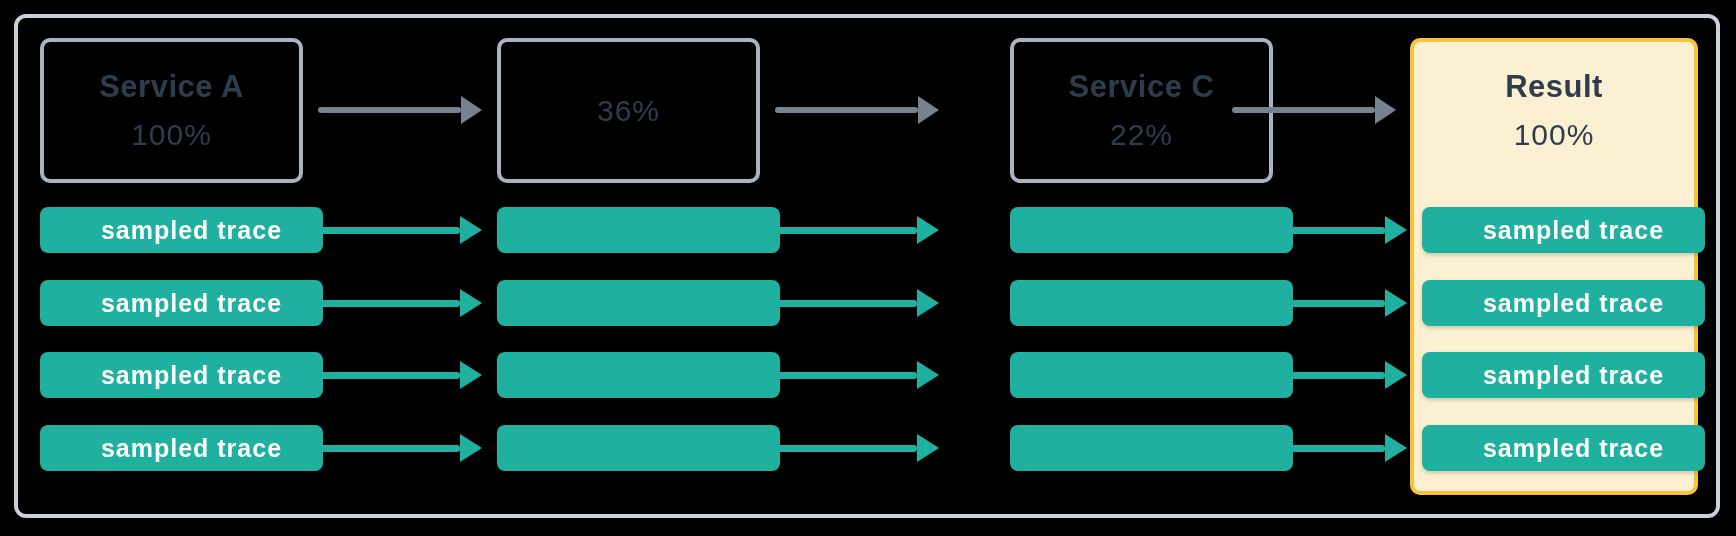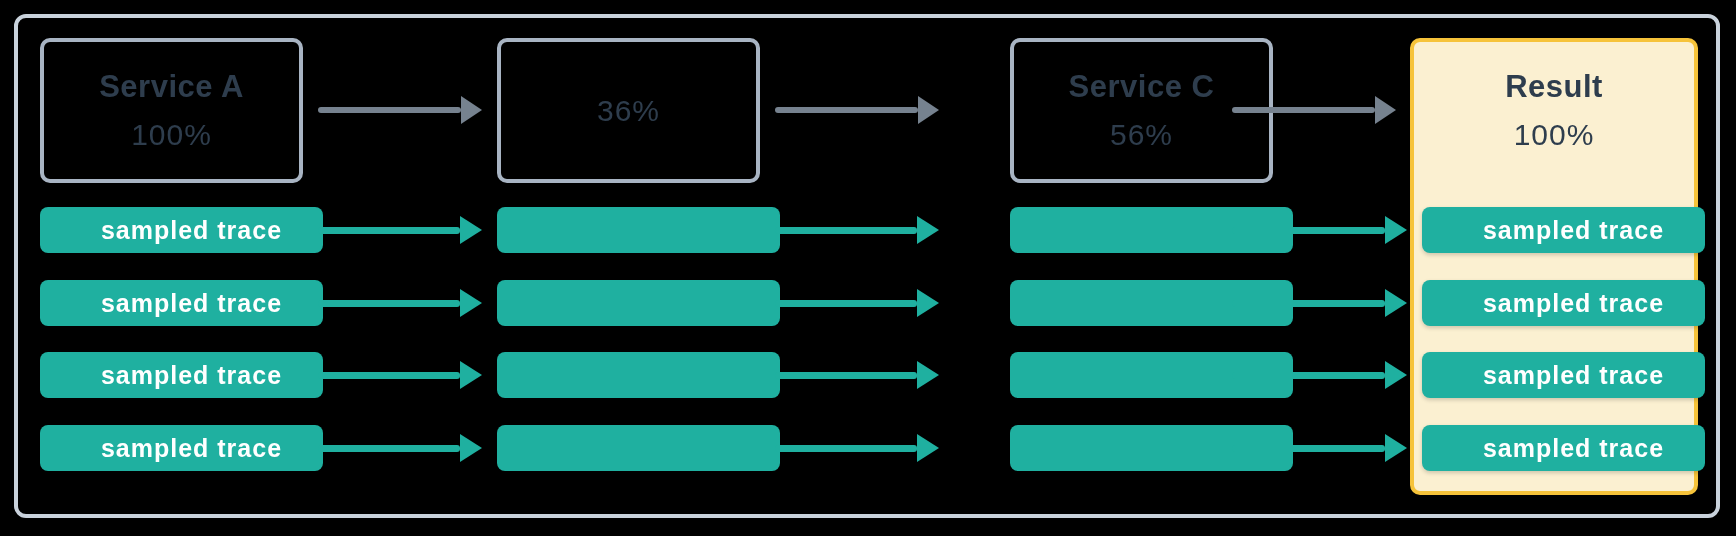--- a/index.html
+++ b/index.html
@@ -153,21 +153,21 @@
   <div class="svc-box col-b">
     <div class="svc-rate">36%</div>
   </div>
   <div class="trace col-b row-0"></div>
   <div class="trace col-b row-1"></div>
   <div class="trace col-b row-2"></div>
   <div class="trace col-b row-3"></div>
 
   <div class="svc-box col-c">
     <div class="svc-title">Service C</div>
-    <div class="svc-rate">56%</div>
+    <div class="svc-rate">22%</div>
   </div>
   <div class="trace col-c row-0"></div>
   <div class="trace col-c row-1"></div>
   <div class="trace col-c row-2"></div>
   <div class="trace col-c row-3"></div>
 
   <div class="result-panel"></div>
   <div class="result-header">
     <div class="svc-title">Result</div>
     <div class="svc-rate">100%</div>

